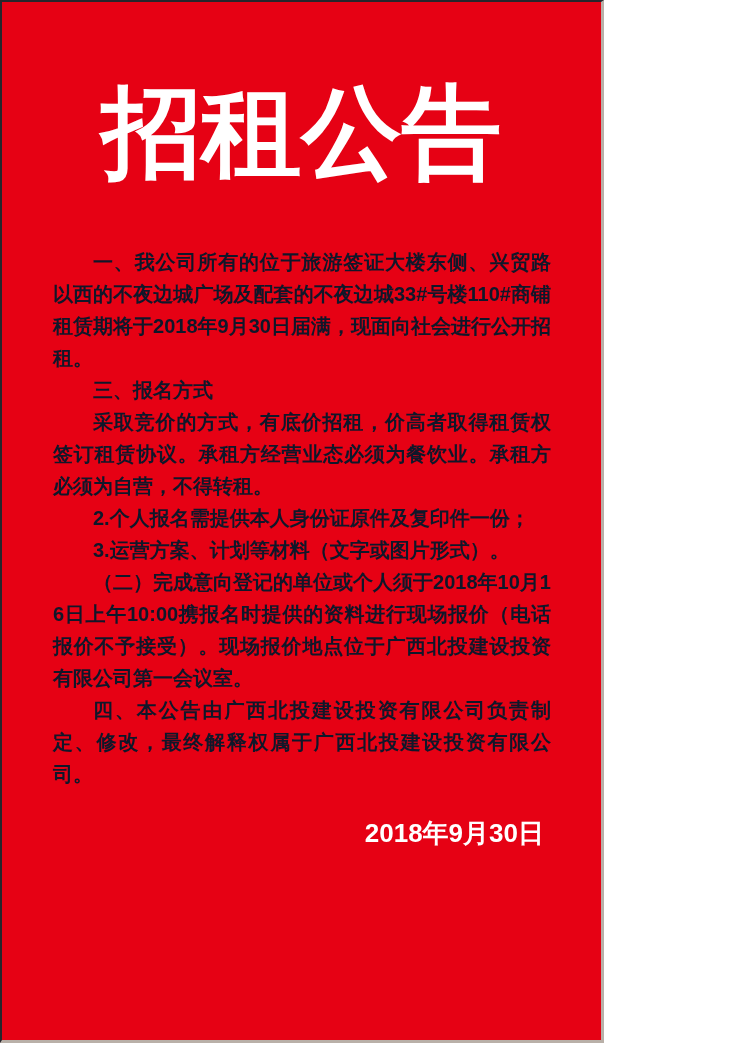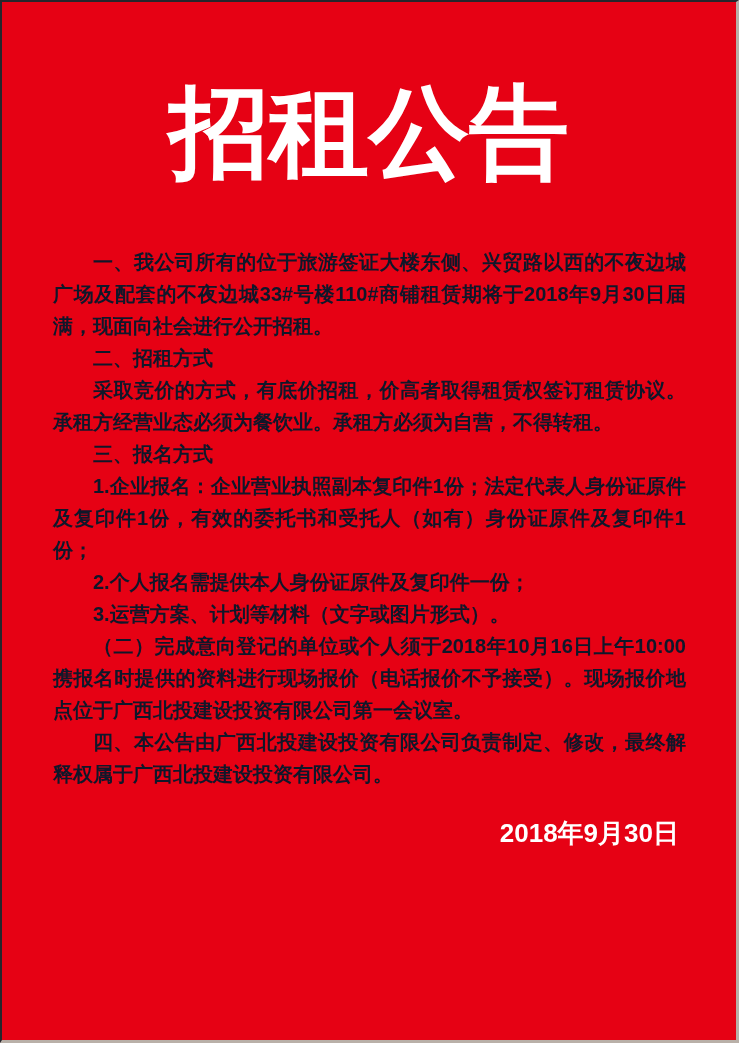--- a/index.html
+++ b/index.html
@@ -2,21 +2,21 @@
 <html><head>
 <meta charset="utf-8">
 <style>
   html, body {
     margin: 0;
     padding: 0;
     background: #ffffff;
   }
   .poster {
     position: relative;
-    width: 739px;
+    width: 604px;
     height: 1043px;
     box-sizing: border-box;
     background: #e60114;
     border-top: 2px solid #26262c;
     border-left: 2px solid #26262c;
     border-right: 3px solid #b9b0a8;
     border-bottom: 3px solid #b9b0a8;
     overflow: hidden;
     color: #ffffff;
   }
@@ -70,24 +70,22 @@
 </style>
 </head>
 <body>
 
 <div class="poster">
 
   <div class="title">招租公告</div>
 
   <div class="content">
     <p>一、我公司所有的位于旅游签证大楼东侧、兴贸路以西的不夜边城广场及配套的不夜边城33#号楼110#商铺租赁期将于2018年9月30日届满，现面向社会进行公开招租。</p>
-    <p>二、招租方式</p>
+    <p>三、报名方式</p>
     <p>采取竞价的方式，有底价招租，价高者取得租赁权签订租赁协议。承租方经营业态必须为餐饮业。承租方必须为自营，不得转租。</p>
-    <p>三、报名方式</p>
-    <p>1.企业报名：企业营业执照副本复印件1份；法定代表人身份证原件及复印件1份，有效的委托书和受托人（如有）身份证原件及复印件1份；</p>
     <p>2.个人报名需提供本人身份证原件及复印件一份；</p>
     <p>3.运营方案、计划等材料（文字或图片形式）。</p>
     <p>（二）完成意向登记的单位或个人须于2018年10月16日上午10:00携报名时提供的资料进行现场报价（电话报价不予接受）。现场报价地点位于广西北投建设投资有限公司第一会议室。</p>
     <p>四、本公告由广西北投建设投资有限公司负责制定、修改，最终解释权属于广西北投建设投资有限公司。</p>
   </div>
 
   <div class="signature-wrap">
     <div class="signature">
       <div>2018年9月30日</div>
     </div>

